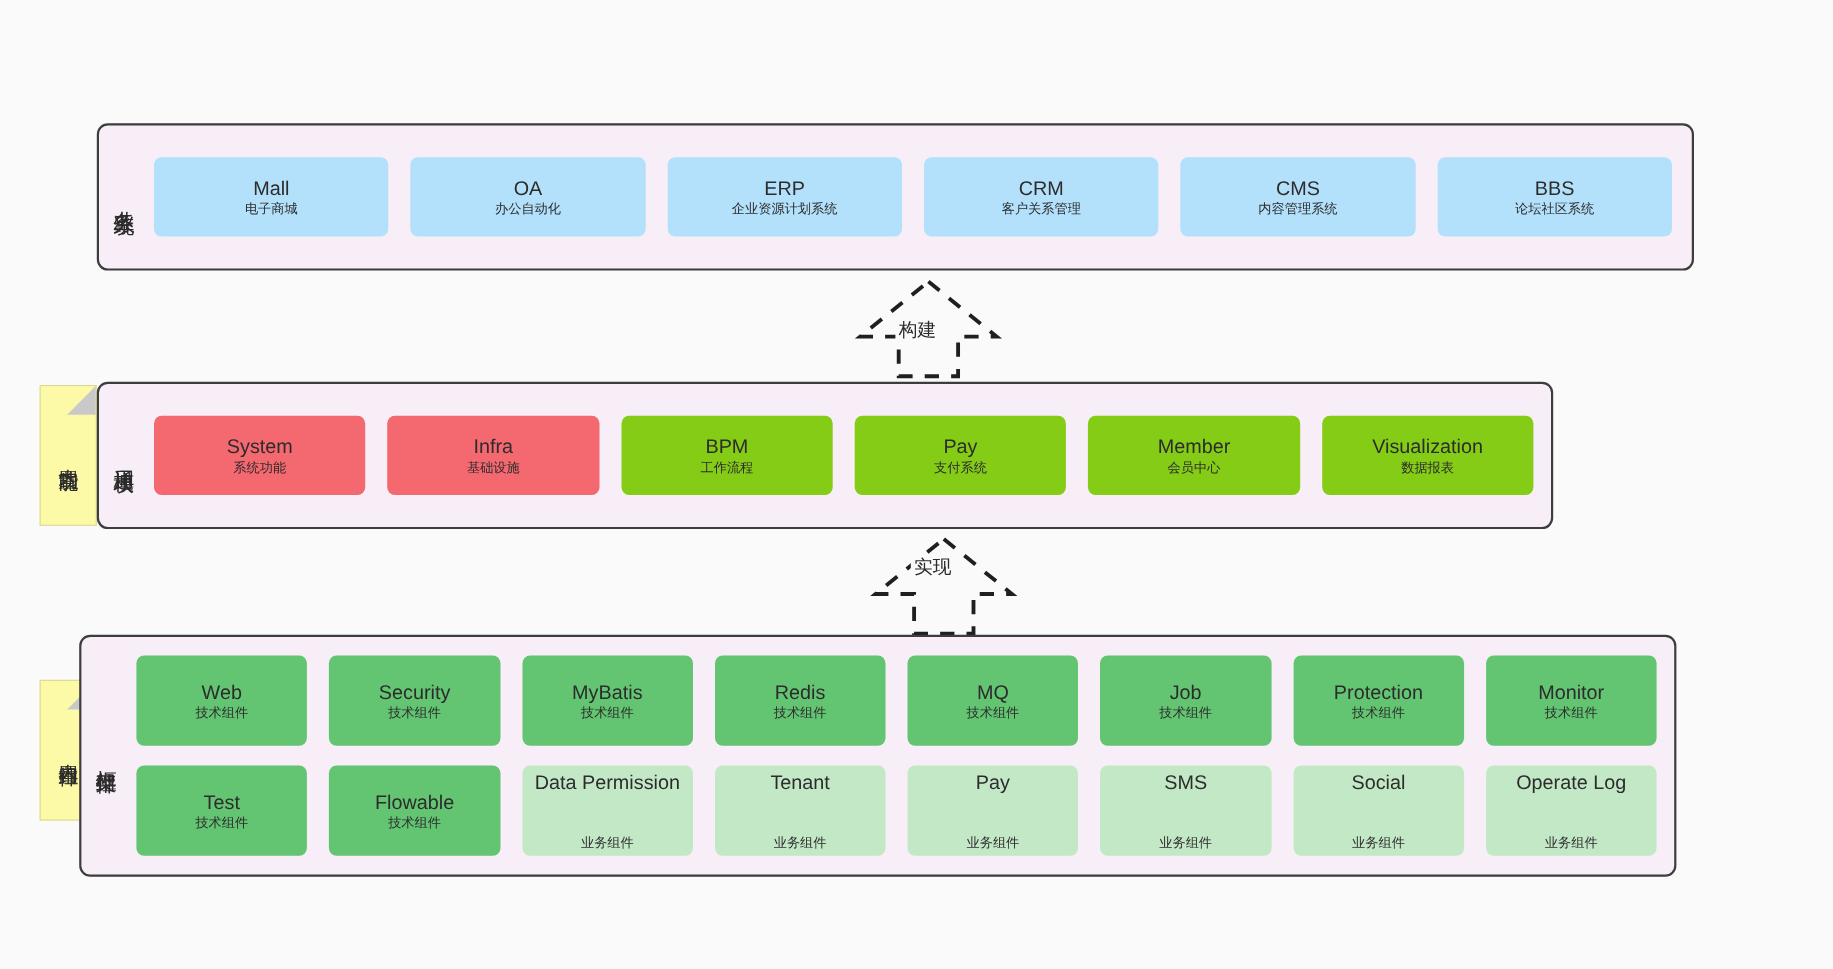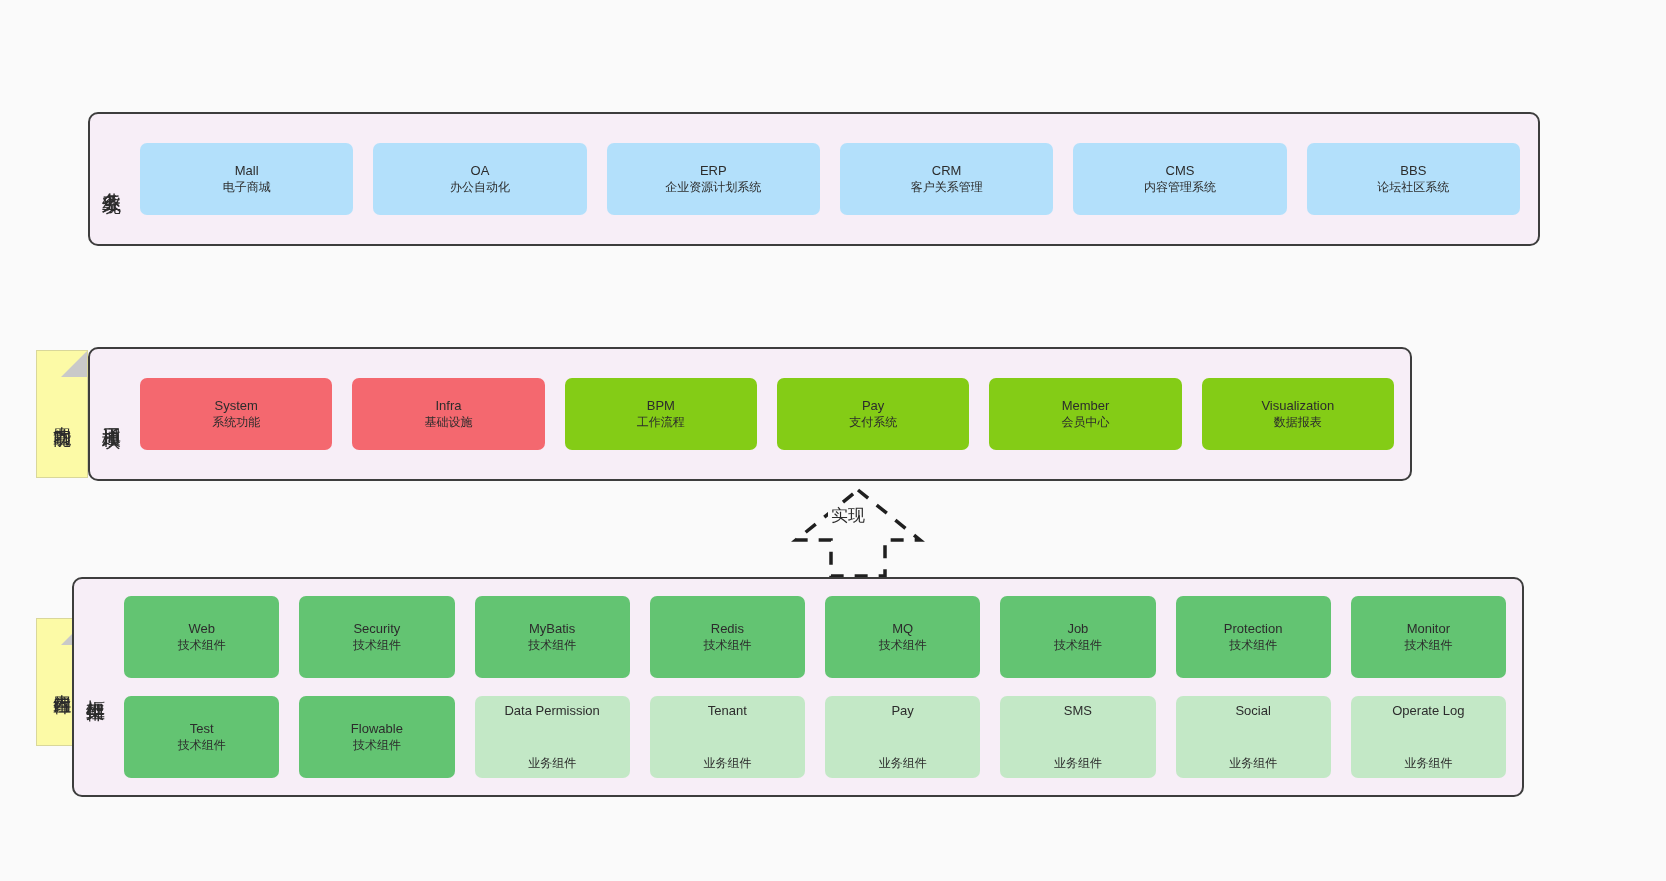--- a/index.html
+++ b/index.html
@@ -54,21 +54,21 @@
     border-radius: 7px;
     display: flex;
     flex-direction: column;
     align-items: center;
     justify-content: center;
     text-align: center;
     color: #2c2c2c;
     line-height: 1.26;
     padding: 6px 4px;
   }
-  .card .name { font-size: 13px; }
+  .card .name { font-size: 18px; }
   .card .sub  { font-size: 12px; }
 
   
   .c-blue       { background: #b3e0fb; }
   .c-red        { background: #f4686f; }
   .c-pink       { background: #84cc16; }
   .c-green      { background: #63c472; }
   .c-lightgreen { background: #c3e8c6; gap: 36px; }
 
   
@@ -161,20 +161,26 @@
 
         <div class="card c-blue">
           <span class="name">BBS</span>
           <span class="sub">论坛社区系统</span>
         </div>
 
       </div>
     </div>
   </div>
 
+  <div class="arrow" id="arrow-build">
+    <svg width="176" height="96" viewBox="0 0 176 96">
+      <path d="M88 6 L150 56 L115 56 L115 92 L61 92 L61 56 L26 56 Z" fill="#fafafa" stroke="#1f1f1f" stroke-width="3.5" stroke-dasharray="13 11" stroke-linejoin="miter"></path>
+    </svg>
+    <span class="arrow-label">构建</span>
+  </div>
 
   <div class="note" id="note-modules">内置功能</div>
 
   <div class="layer" id="layer-modules">
     <div class="layer-title">通用模块</div>
     <div class="layer-body">
       <div class="row">
 
         <div class="card c-red">
           <span class="name">System</span>

